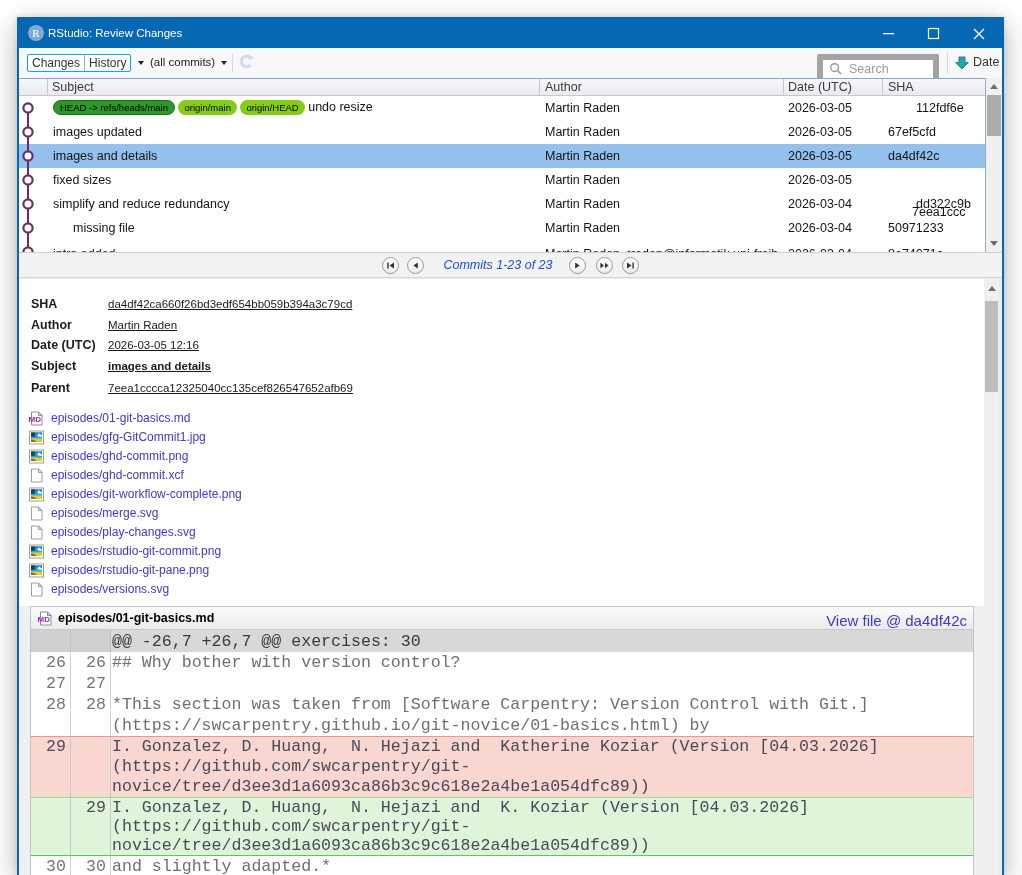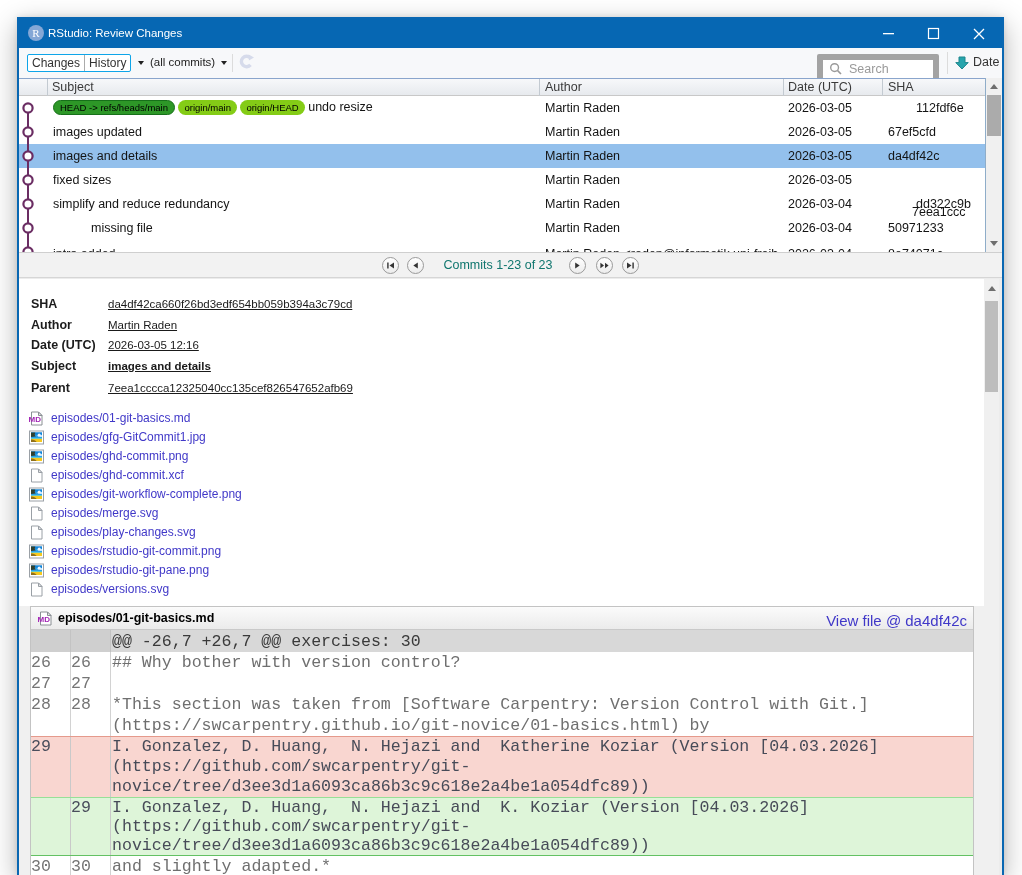--- a/index.html
+++ b/index.html
@@ -47,21 +47,21 @@
 .blav{background:#84cc16;color:#000;}
 
 .sbar{position:absolute;background:#f0f0f0;}
 .sthumb{position:absolute;background:#ababab;}
 .sarrow{position:absolute;width:0;height:0;}
 
 .pagbar{position:absolute;left:0;top:233px;width:983px;height:26px;background:#f2f2f2;
   border-top:1px solid #cfcfcf;border-bottom:1px solid #d6d6d6;}
 .pbtn{position:absolute;top:4px;width:17px;height:17px;border-radius:50%;
   border:1px solid #9a9a9a;background:linear-gradient(#fff,#ececec);}
-.pagtxt{position:absolute;top:5px;left:409px;width:140px;text-align:center;font-size:12.5px;color:#0f766e;}
+.pagtxt{position:absolute;top:5px;left:409px;width:140px;text-align:center;font-size:12.5px;color:#1d4ed8;font-style:italic;}
 
 .details{position:absolute;left:0;top:260px;width:983px;height:598px;background:#fff;}
 .mrow{position:absolute;left:12px;height:20px;font-size:12.5px;color:#1a1a1a;}
 .mrow b{display:inline-block;width:77px;font-size:12.5px;color:#1c1c1c;}
 .mval{font-size:11.5px;text-decoration:underline;}
 .frow{position:absolute;left:10px;height:19px;font-size:12px;color:#4038c8;}
 .frow svg{position:absolute;left:0;top:2px;}
 .frow span{position:absolute;left:22px;top:2px;white-space:nowrap;}
 
 .diff{position:absolute;left:11px;top:587px;width:944px;height:292px;border:1px solid #c3c3c3;
@@ -71,21 +71,21 @@
 .dtitle{position:absolute;left:27px;top:4px;font-size:12.5px;font-weight:bold;color:#000;}
 .dlink{position:absolute;right:6px;top:5px;font-size:15px;color:#4038c8;}
 .mono{font-family:"Liberation Mono",monospace;font-size:16.6px;}
 .dl,.attxt{white-space:pre;}
 .atbar{position:absolute;left:0;top:23px;width:942px;height:22px;background:#d8d8d8;}
 .atbar .g1{position:absolute;left:0;top:0;width:40px;height:22px;background:#cfcfcf;border-right:1px solid #c3c3c3;}
 .atbar .g2{position:absolute;left:40px;top:0;width:40px;height:22px;background:#cfcfcf;border-right:1px solid #c3c3c3;}
 .attxt{position:absolute;left:81px;top:2px;color:#3a3a3a;}
 .dbody{position:absolute;left:0;top:45px;width:942px;height:247px;overflow:hidden;}
 .drow{display:flex;align-items:stretch;}
-.gut{flex:0 0 40px;border-right:1px solid #d2d2d2;text-align:left;padding-right:4px;
+.gut{flex:0 0 40px;border-right:1px solid #d2d2d2;text-align:right;padding-right:4px;
   color:#757575;}
 .dtext{flex:1 1 auto;padding-left:1px;color:#6f6f6f;}
 .dl{line-height:21px;height:21px;}
 .red .dl{line-height:19.85px;height:19.85px;}
 .green .dl{line-height:19.3px;height:19.3px;}
 .red{background:#f9d6d0;border-top:1px solid #e59a8c;}
 .red .gut{background:#f9d6d0;border-right:1px solid #c9c9c9;color:#4a4e5c;}
 .red .dtext{color:#474b58;}
 .green{background:#def5d9;border-top:1px solid #97e097;border-bottom:1px solid #63c163;}
 .green .gut{background:#def5d9;border-right:1px solid #c9c9c9;color:#4a4e5c;}
@@ -178,21 +178,21 @@
       <div class="cell" style="left:769px;">2026-03-05</div>
       <div class="cell" style="left:893px;margin-top:32px;">7eea1ccc</div>
     </div>
     <div class="trow" style="top:96px;">
       <div class="cell" style="left:34px;">simplify and reduce redundancy</div>
       <div class="cell" style="left:526px;">Martin Raden</div>
       <div class="cell" style="left:769px;">2026-03-04</div>
       <div class="cell" style="left:869px;margin-left:28px;">dd322c9b</div>
     </div>
     <div class="trow" style="top:120px;">
-      <div class="cell" style="left:36px;padding-left:36px;">missing file</div>
+      <div class="cell" style="left:18px;padding-left:36px;">missing file</div>
       <div class="cell" style="left:526px;">Martin Raden</div>
       <div class="cell" style="left:769px;">2026-03-04</div>
       <div class="cell" style="left:869px;">50971233</div>
     </div>
     <div class="trow" style="top:144px;">
       <div class="cell" style="left:34px;top:7px;">intro added</div>
       <div class="cell" style="left:526px;top:7px;">Martin Raden &lt;raden@informatik.uni-freib</div>
       <div class="cell" style="left:769px;top:7px;">2026-03-04</div>
       <div class="cell" style="left:869px;top:7px;">8e74071c</div>
     </div>

